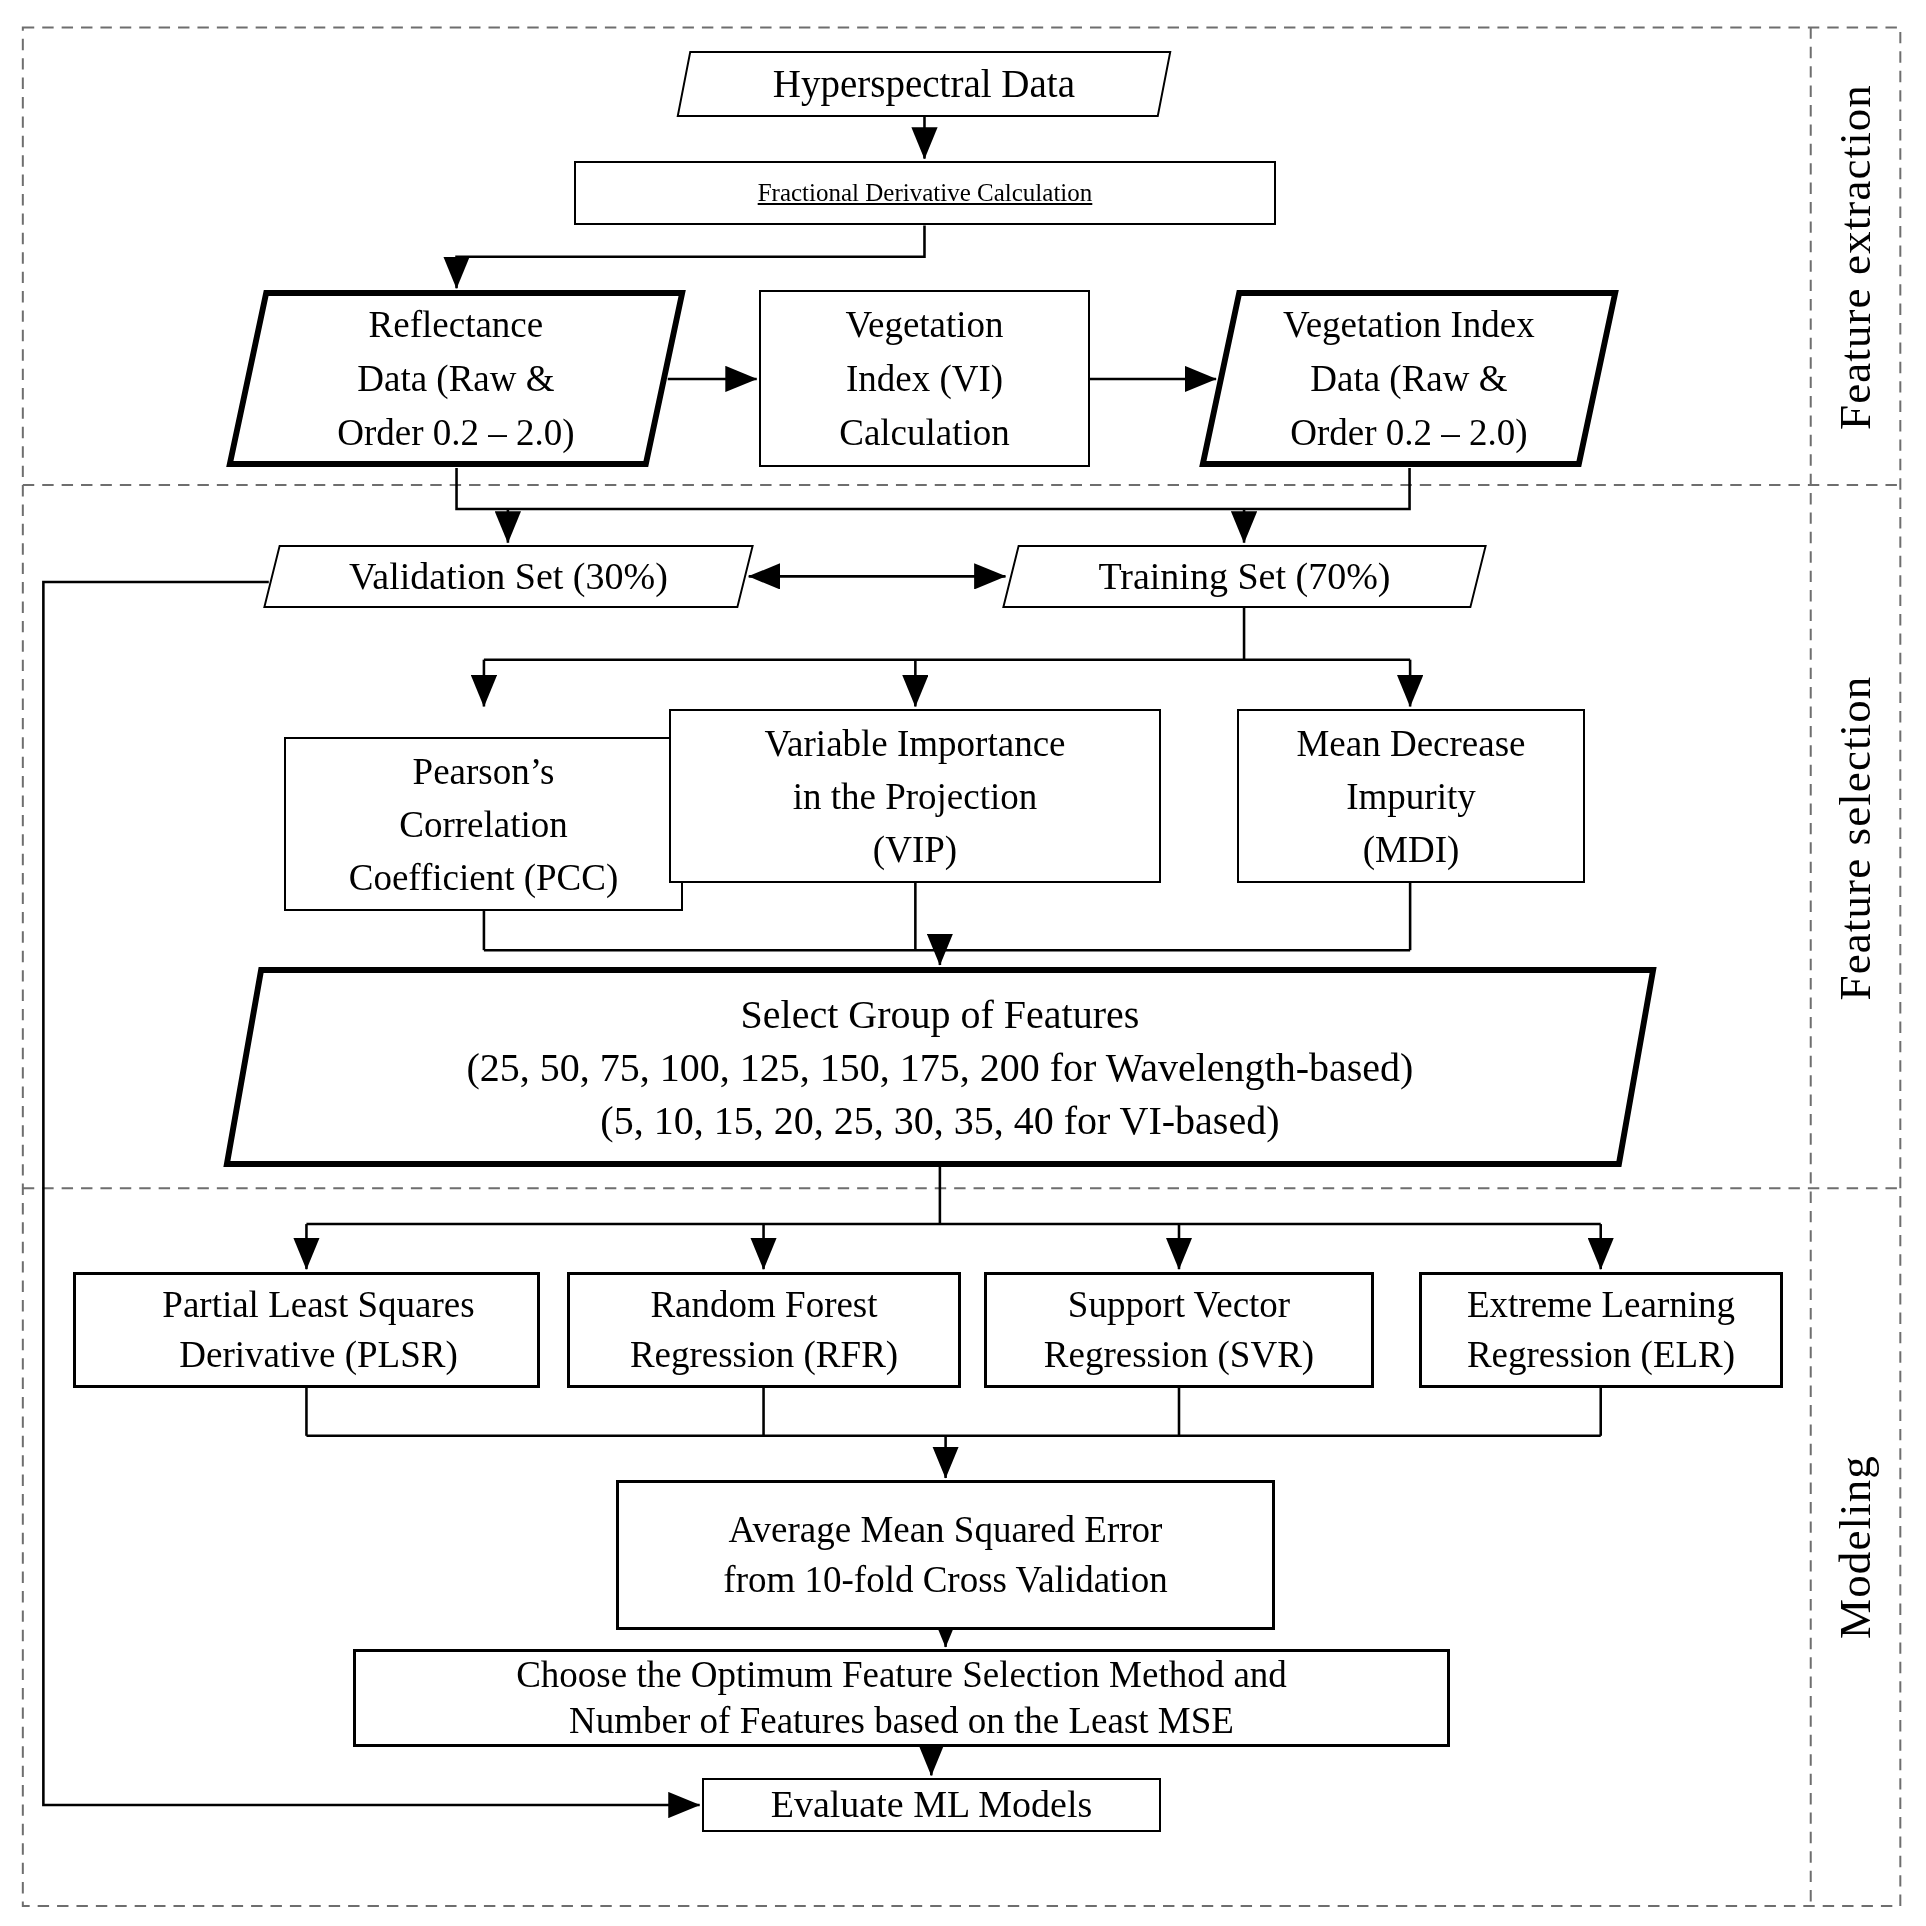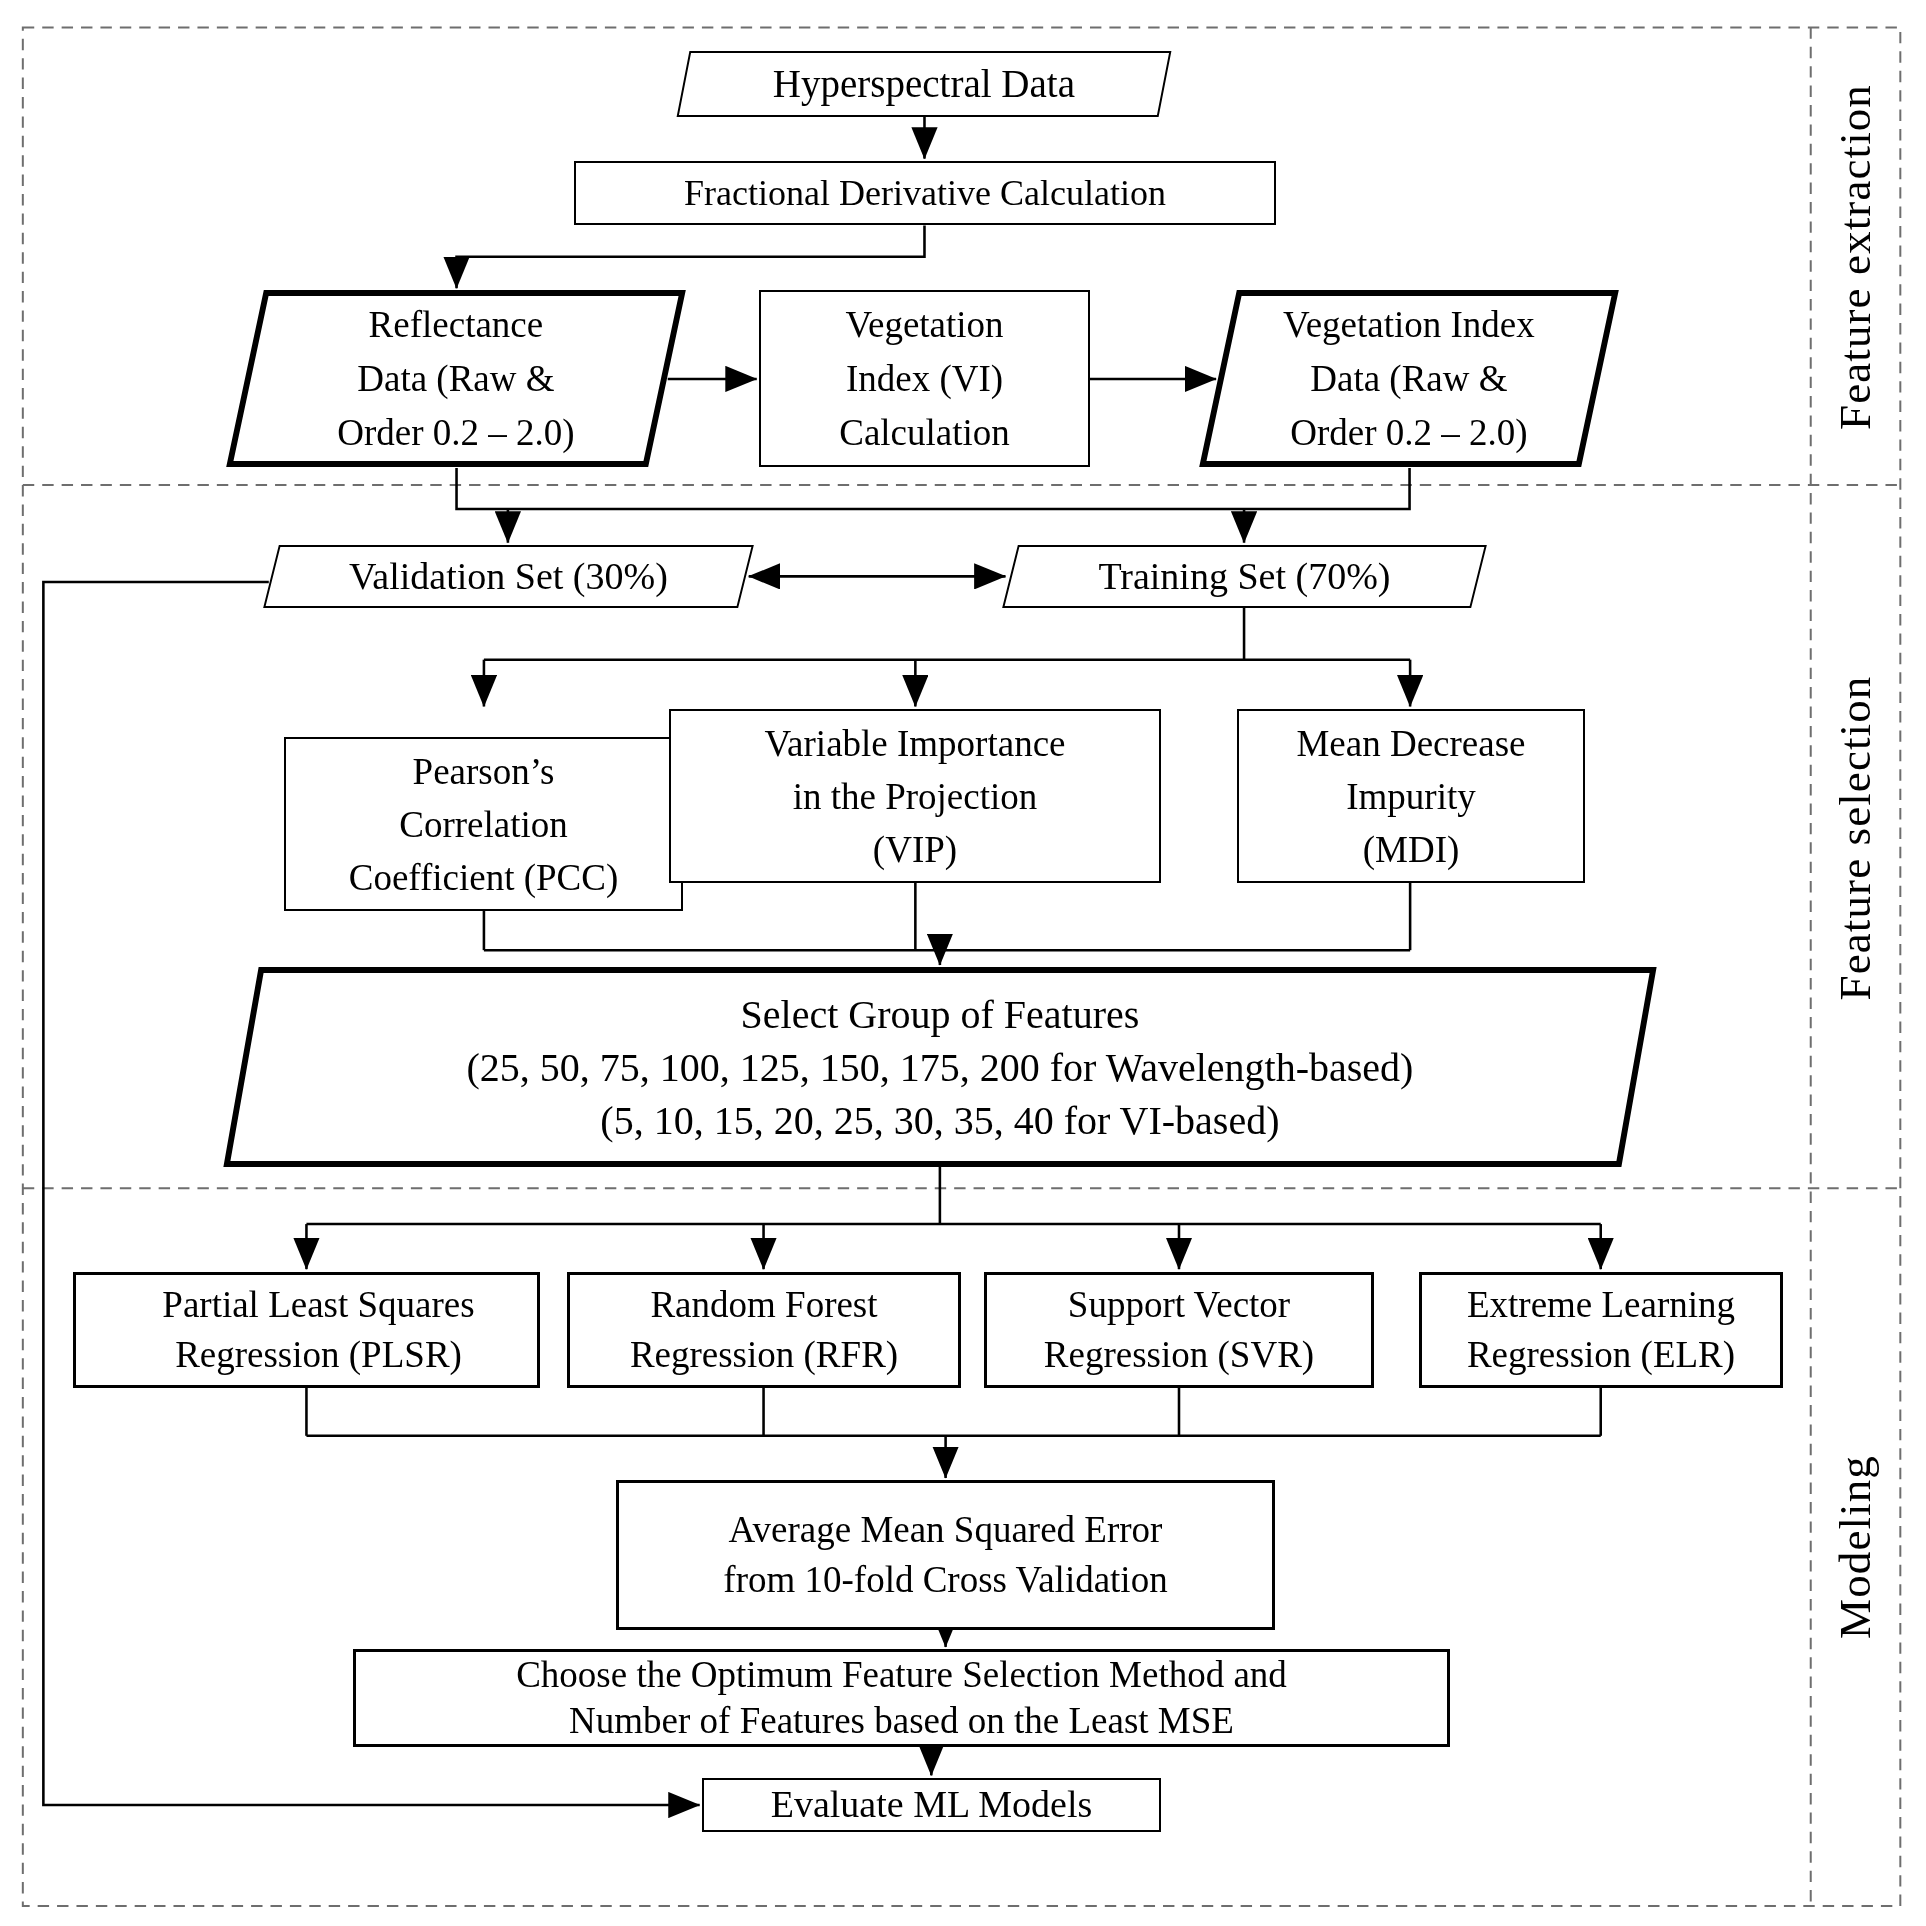--- a/index.html
+++ b/index.html
@@ -88,21 +88,21 @@
     <path class="conn" d="M1657 2804 L1657 2886" marker-end="url(#ah)"></path>
     <path class="conn" d="M1632 3062 L1632 3111" marker-end="url(#ah)"></path>
   </svg>
 
   <div class="node para" style="left:683px;top:51px;width:482px;height:66px;--sk:-11deg;--unsk:11deg;font-size:39px;">
     <div class="inner">
         <span class="ln">Hyperspectral Data</span>
       </div>
   </div>
 
-  <div class="node" style="left:574px;top:161px;width:702px;height:64px;font-size:36px;">
+  <div class="node" style="left:574px;top:161px;width:702px;height:64px;font-size:25px;text-decoration:underline;">
     <div class="inner">
         <span class="ln">Fractional Derivative Calculation</span>
       </div>
   </div>
 
   <div class="node para thick" style="left:245px;top:290px;width:422px;height:177px;--sk:-12deg;--unsk:12deg;font-size:37px;line-height:54px;">
     <div class="inner">
       <span class="ln">Reflectance</span>
       <span class="ln">Data (Raw &amp;</span>
       <span class="ln">Order 0.2 – 2.0)</span>
@@ -165,21 +165,21 @@
     <div class="inner">
       <span class="ln">Select Group of Features</span>
       <span class="ln">(25, 50, 75, 100, 125, 150, 175, 200 for Wavelength-based)</span>
       <span class="ln">(5, 10, 15, 20, 25, 30, 35, 40 for VI-based)</span>
     </div>
   </div>
 
   <div class="node mid" style="left:73px;top:1272px;width:467px;height:116px;font-size:37px;line-height:50px;padding-left:24px;">
     <div class="inner">
       <span class="ln">Partial Least Squares</span>
-      <span class="ln">Regression (PLSR)</span>
+      <span class="ln">Derivative (PLSR)</span>
     </div>
   </div>
 
   <div class="node mid" style="left:984px;top:1272px;width:390px;height:116px;font-size:37px;line-height:50px;">
     <div class="inner">
       <span class="ln">Support Vector</span>
       <span class="ln">Regression (SVR)</span>
     </div>
   </div>
 

